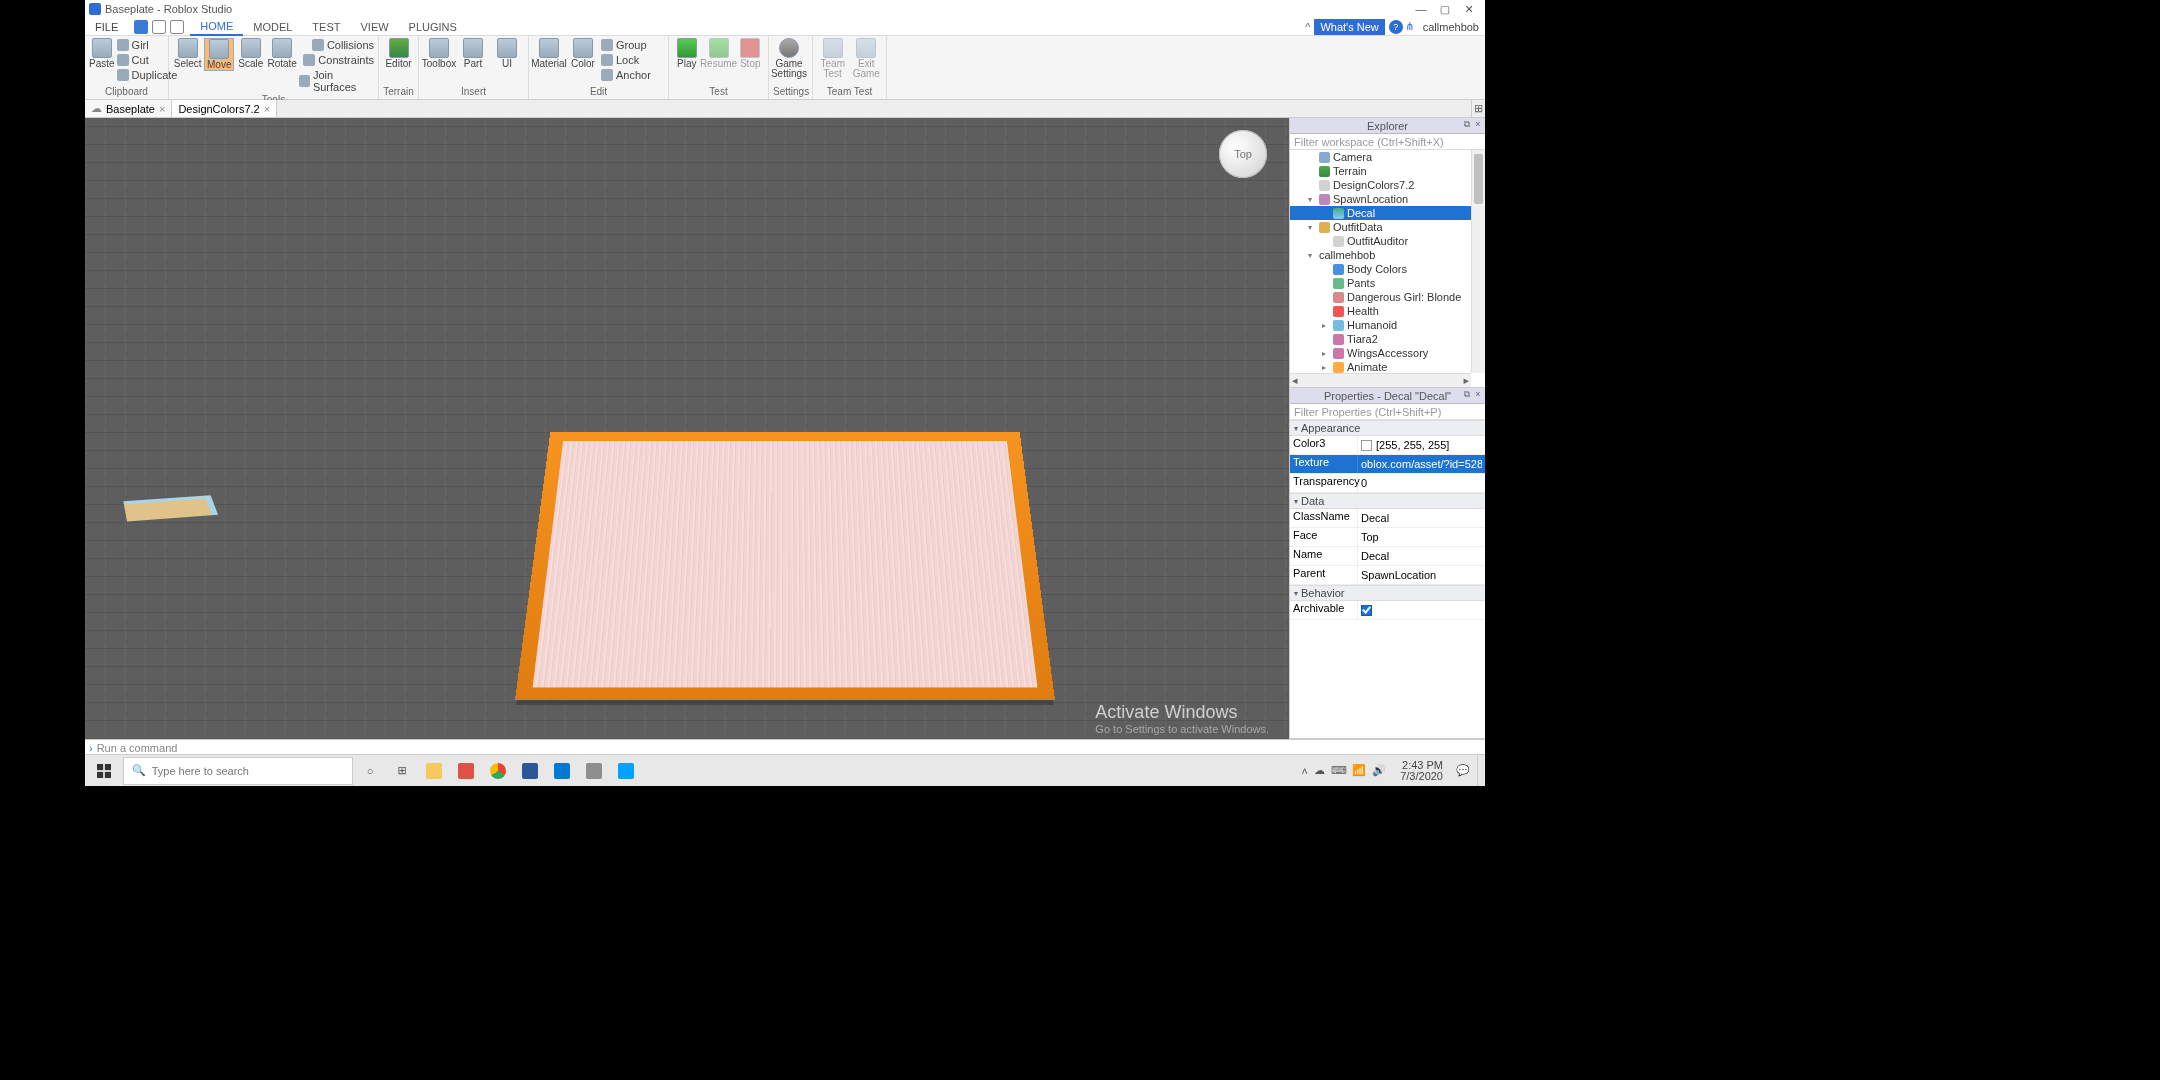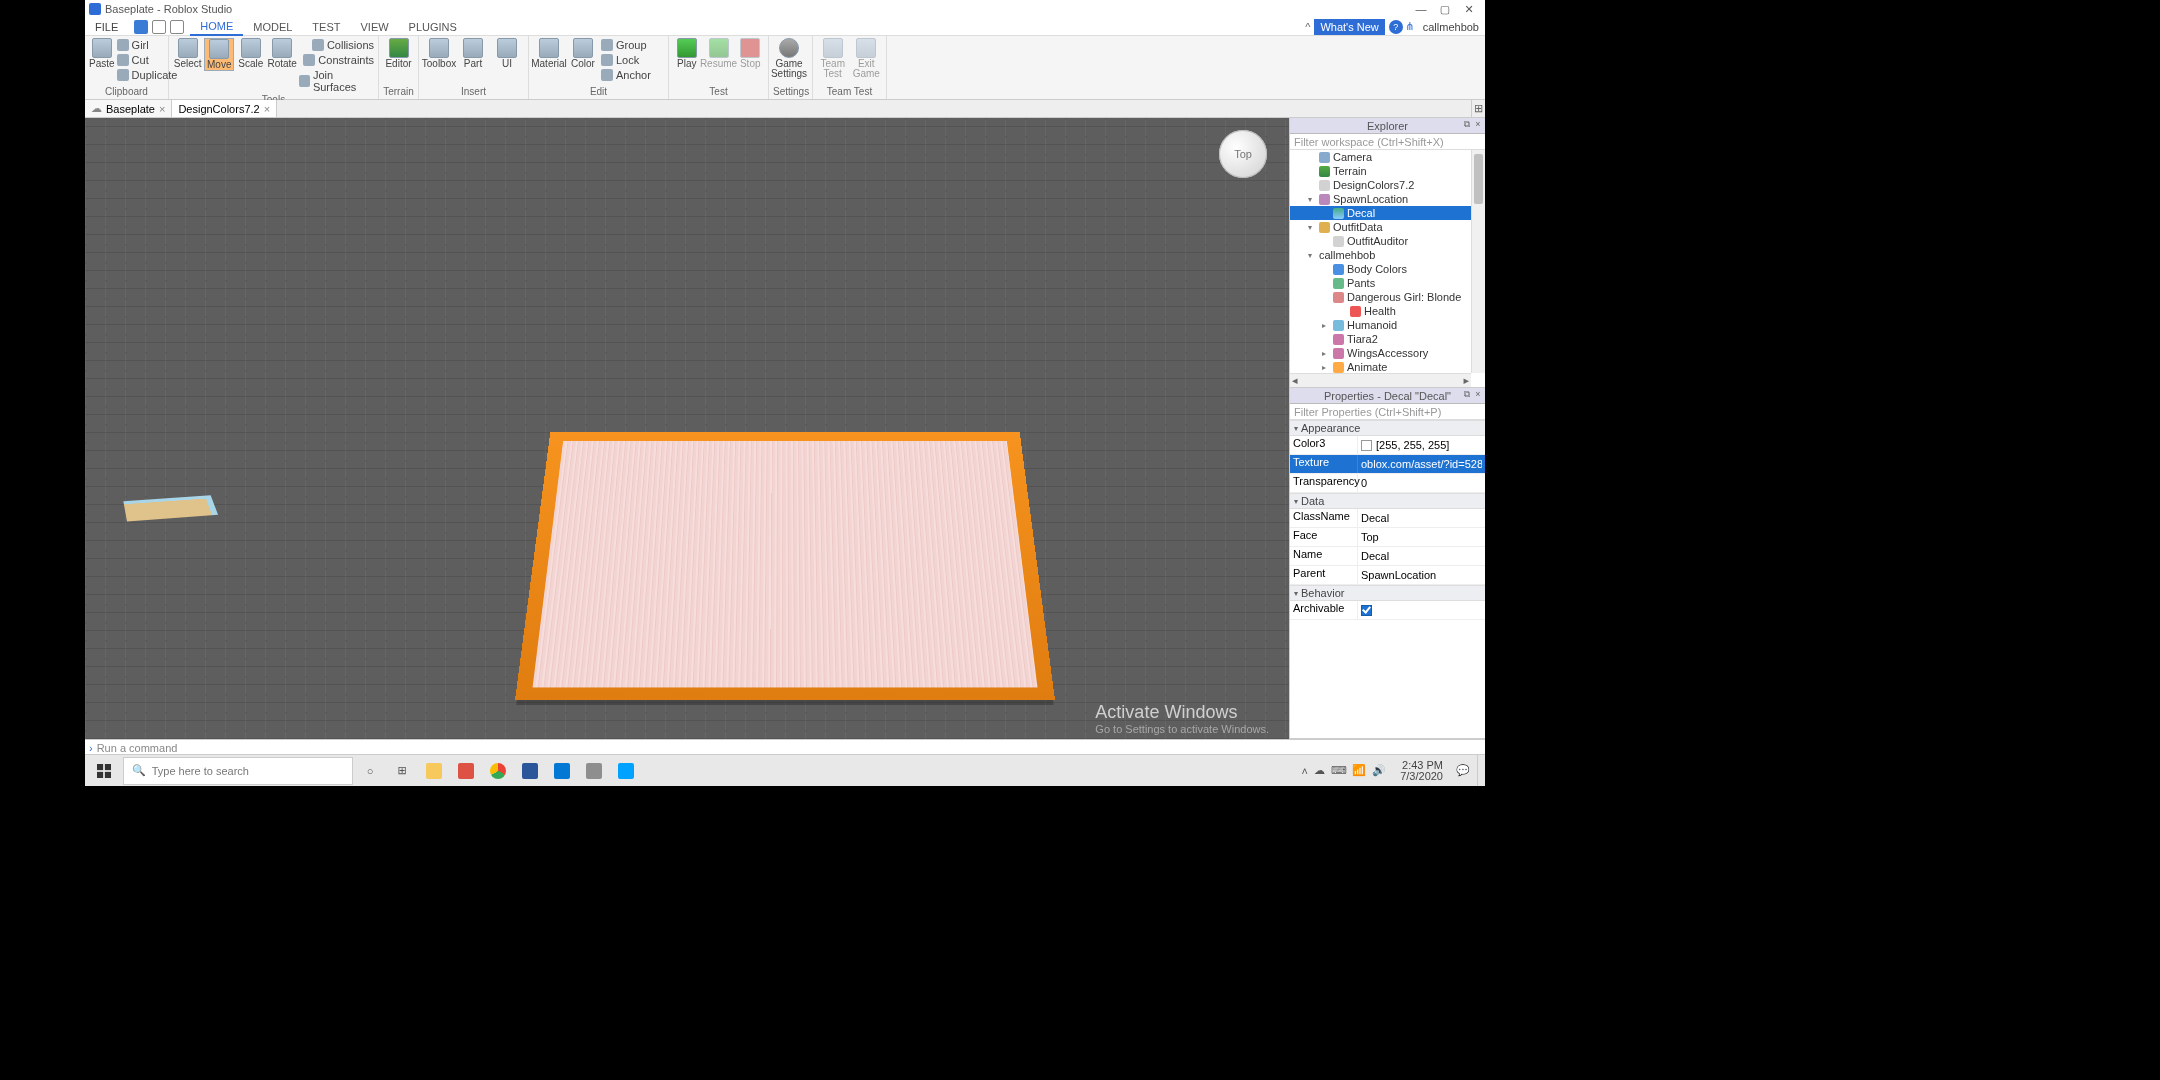--- a/index.html
+++ b/index.html
@@ -418,21 +418,21 @@
             <div class="treerow" style="padding-left: 32px;">
               <span class="arrow"></span>
               <span class="ticon pants"></span>
               <span>Pants</span>
             </div>
             <div class="treerow" style="padding-left: 32px;">
               <span class="arrow"></span>
               <span class="ticon gear"></span>
               <span>Dangerous Girl: Blonde</span>
             </div>
-            <div class="treerow" style="padding-left: 32px; margin-left: 17px;">
+            <div class="treerow" style="padding-left: 32px;">
               <span class="arrow"></span>
               <span class="ticon health"></span>
               <span>Health</span>
             </div>
             <div class="treerow" style="padding-left: 32px;">
               <span class="arrow">▸</span>
               <span class="ticon hum"></span>
               <span>Humanoid</span>
             </div>
             <div class="treerow" style="padding-left: 32px;">

